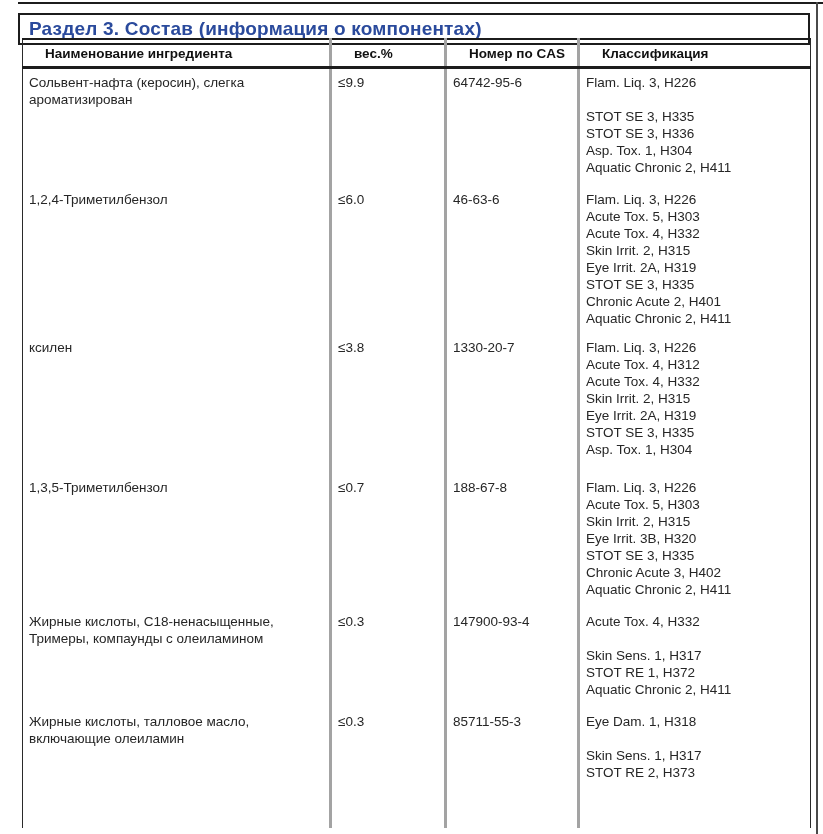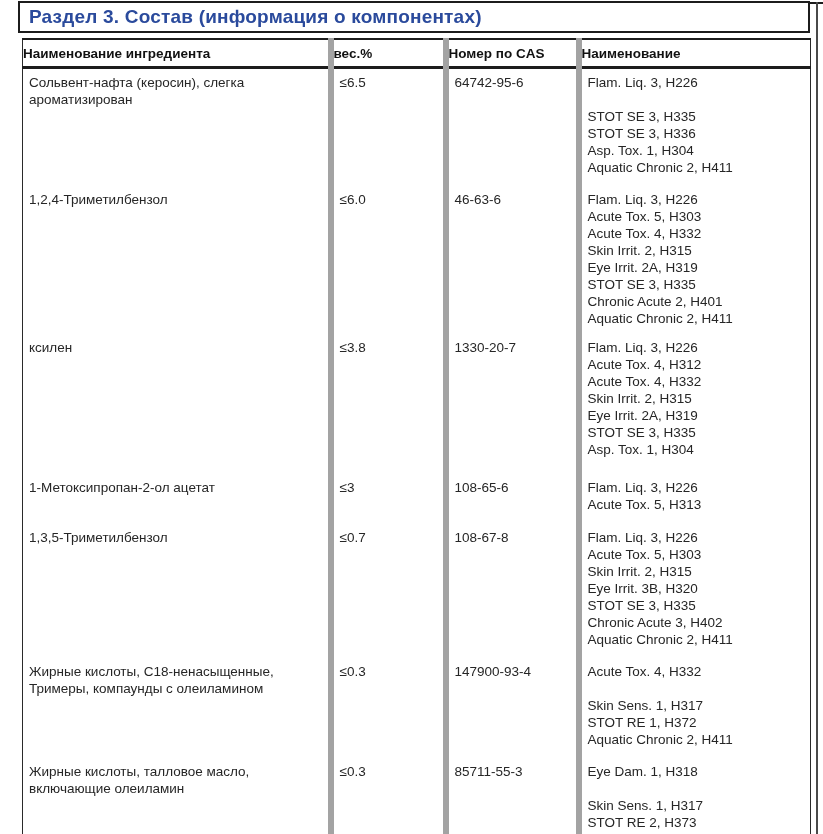--- a/index.html
+++ b/index.html
@@ -12,21 +12,21 @@
   }
   .topline {
     position: absolute; left: 18px; top: 2px;
     width: 805px; height: 2px; background: #1c1c1c;
   }
   .pageedge {
     position: absolute; left: 816px; top: 2px;
     width: 2px; bottom: 0; background: #4a4a4a;
   }
   .titlebox {
-    position: absolute; left: 18px; top: 1px;
+    position: absolute; left: 18px; top: 13px;
     box-sizing: border-box; width: 792px; height: 32px;
     border: 2px solid #1c1c1c;
     display: flex; align-items: center; padding-left: 9px;
     background: #ffffff;
     text-align: center;
   }
   .title {
     font-size: 19px; font-weight: bold;
     letter-spacing: 0.2px; white-space: nowrap;
   }
@@ -36,34 +36,34 @@
   }
   table.comp {
     border-collapse: collapse; table-layout: fixed;
     width: 788px;
     border-top: 2px solid #1c1c1c;
     border-left: 1px solid #2a2a2a;
     border-right: 1px solid #2a2a2a;
   }
   table.comp th {
     font-size: 13.5px; font-weight: bold; text-align: left;
-    padding: 6px 6px 5px 0; line-height: 15px;
+    padding: 6px 6px 5px 22px; line-height: 15px;
     border-bottom: 3px solid #1c1c1c;
     vertical-align: middle; overflow: hidden; white-space: nowrap;
     color: #111111;
   }
   table.comp td {
     vertical-align: top;
     padding: 5px 6px 0 6px;
     font-size: 13.5px; line-height: 17px;
     overflow: hidden;
     margin-left: 12px;
   }
   table.comp th + th, table.comp td + td {
-    border-left: 6px solid #a3a3a3;
+    border-left: 3px solid #a3a3a3;
   }
   .line { white-space: nowrap; }
 </style>
 </head>
 <body>
 
 <div class="topline"></div>
 <div class="pageedge"></div>
 
 <div class="titlebox">
@@ -76,30 +76,30 @@
       <col style="width:308px">
         <col style="width:115px">
         <col style="width:133px">
         <col style="width:232px">
     </colgroup>
     <thead>
       <tr>
         <th>Наименование ингредиента</th>
         <th>вес.%</th>
         <th>Номер по CAS</th>
-        <th>Наименование</th>
+        <th>Классификация</th>
       </tr>
     </thead>
     <tbody>
         <tr style="height: 118px;">
           <td>
             <div class="line">Сольвент-нафта (керосин), слегка</div>
             <div class="line">ароматизирован</div>
           </td>
-          <td>≤6.5</td>
+          <td>≤9.9</td>
           <td>64742-95-6</td>
           <td>
             <div class="line">Flam. Liq. 3, H226</div>
             <div class="line">&nbsp;</div>
             <div class="line">STOT SE 3, H335</div>
             <div class="line">STOT SE 3, H336</div>
             <div class="line">Asp. Tox. 1, H304</div>
             <div class="line">Aquatic Chronic 2, H411</div>
           </td>
         </tr>
@@ -129,37 +129,26 @@
           <td>
             <div class="line">Flam. Liq. 3, H226</div>
             <div class="line">Acute Tox. 4, H312</div>
             <div class="line">Acute Tox. 4, H332</div>
             <div class="line">Skin Irrit. 2, H315</div>
             <div class="line">Eye Irrit. 2A, H319</div>
             <div class="line">STOT SE 3, H335</div>
             <div class="line">Asp. Tox. 1, H304</div>
           </td>
         </tr>
-        <tr style="height: 50px;">
-          <td>
-            <div class="line">1-Метоксипропан-2-ол ацетат</div>
-          </td>
-          <td>≤3</td>
-          <td>108-65-6</td>
-          <td>
-            <div class="line">Flam. Liq. 3, H226</div>
-            <div class="line">Acute Tox. 5, H313</div>
-          </td>
-        </tr>
         <tr style="height: 134px;">
           <td>
             <div class="line">1,3,5-Триметилбензол</div>
           </td>
           <td>≤0.7</td>
-          <td>108-67-8</td>
+          <td>188-67-8</td>
           <td>
             <div class="line">Flam. Liq. 3, H226</div>
             <div class="line">Acute Tox. 5, H303</div>
             <div class="line">Skin Irrit. 2, H315</div>
             <div class="line">Eye Irrit. 3B, H320</div>
             <div class="line">STOT SE 3, H335</div>
             <div class="line">Chronic Acute 3, H402</div>
             <div class="line">Aquatic Chronic 2, H411</div>
           </td>
         </tr>

